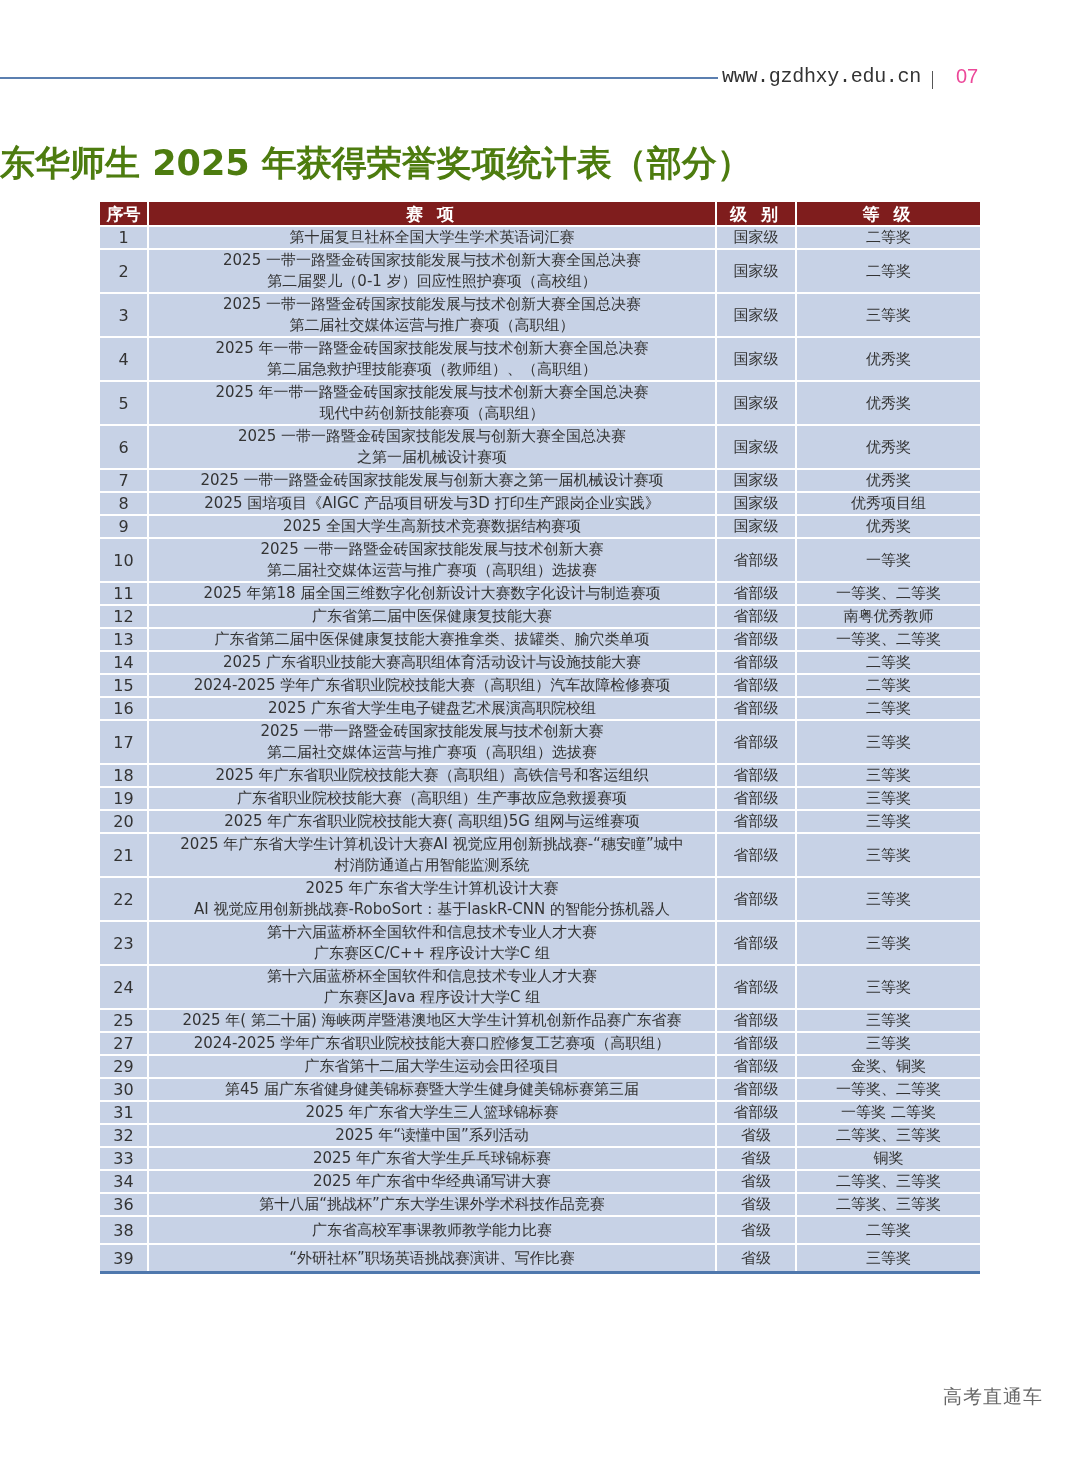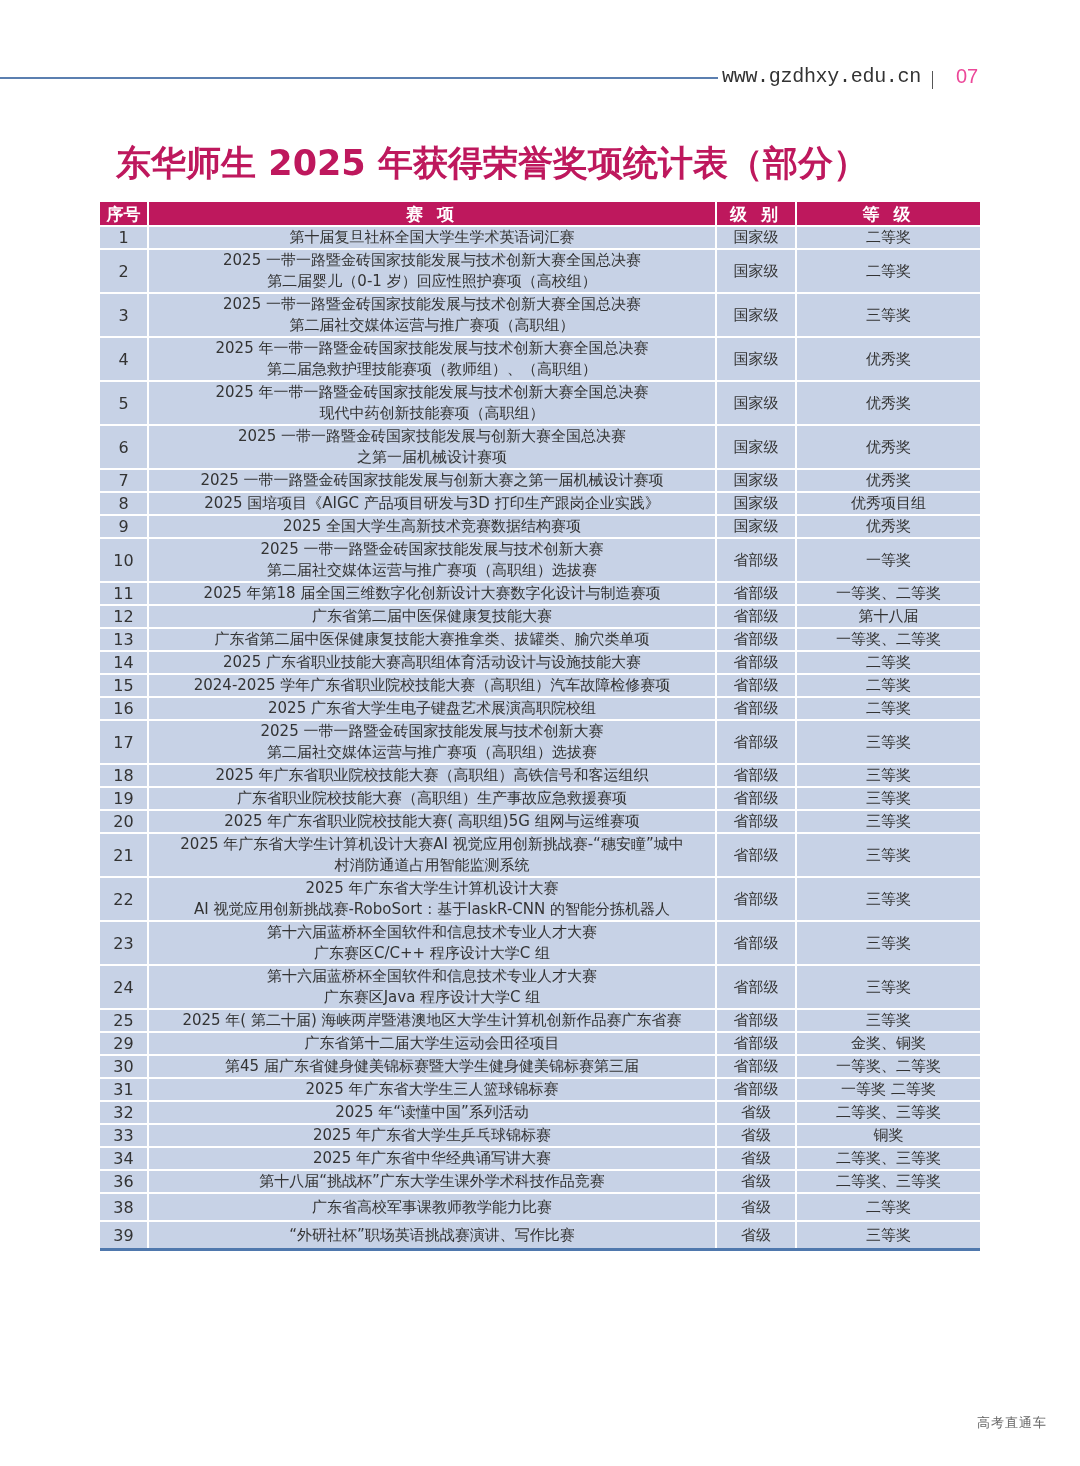--- a/index.html
+++ b/index.html
@@ -15,49 +15,49 @@
     font-family: Liberation Mono, monospace;
   }
   .sep {
     position: absolute; left: 932px; top: 71px; width: 1px; height: 18px; background: #555;
   }
   .pageno {
     position: absolute; left: 956px; top: 65px; font-size: 20px; color: #ec4899;
     font-family: "Liberation Sans", "DejaVu Sans", sans-serif;
   }
   .title {
-    position: absolute; left: 0; top: 140px; width: 984px; text-align: center;
-    font-size: 35px; font-weight: bold; color: #be185d; letter-spacing: 0px;
+    position: absolute; left: 0; top: 140px; width: 984px; text-align: left;
+    font-size: 35px; font-weight: bold; color: #4d7c0f; letter-spacing: 0px;
   }
   table.awards {
     position: absolute; left: 100px; top: 202px; width: 880px;
     border-collapse: collapse; table-layout: fixed;
     border-bottom: 3px solid #4f78ad;
   }
   table.awards col.c1 { width: 48px; }
   table.awards col.c2 { width: 568px; }
   table.awards col.c3 { width: 80px; }
   table.awards col.c4 { width: 184px; }
   table.awards th {
-    background: #be185d; color: #ffffff; font-size: 17px; font-weight: bold; height: 23px; padding: 0;
+    background: #7f1d1d; color: #ffffff; font-size: 17px; font-weight: bold; height: 23px; padding: 0;
     border: 2px solid #ffffff; border-top: none; letter-spacing: 4px; line-height: 20px;
   }
   table.awards th.th-seq { letter-spacing: 0; }
   table.awards td {
     background: #c7d2e6; color: #333333; font-size: 15px; text-align: center; vertical-align: middle;
     border: 2px solid #ffffff; padding: 0 2px; line-height: 21px; white-space: pre-line;
   }
   table.awards tr.r1 td { height: 19px; }
   table.awards tr.r2 td { height: 40px; }
   table.awards tr.r38 td, table.awards tr.r39 td { height: 26px; }
   table.awards td.seq { font-size: 16px; }
   table.awards tr:first-child th:first-child, table.awards td:first-child { border-left: none; }
   table.awards th:last-child, table.awards td:last-child { border-right: none; }
   .footer-mark {
-    position: absolute; left: 943px; top: 1414px; font-size: 13px; color: #666; letter-spacing: 1px; margin-left: 34px;
+    position: absolute; left: 943px; top: 1384px; font-size: 19px; color: #666; letter-spacing: 1px;
   }
 </style>
 </head>
 <body>
 
 <div class="top-rule"></div>
 <div class="site">www.gzdhxy.edu.cn</div>
 <div class="sep"></div>
 <div class="pageno">07</div>
 
@@ -148,21 +148,21 @@
       <tr class="r1">
         <td class="seq">11</td>
         <td>2025 年第18 届全国三维数字化创新设计大赛数字化设计与制造赛项</td>
         <td>省部级</td>
         <td>一等奖、二等奖</td>
       </tr>
       <tr class="r1">
         <td class="seq">12</td>
         <td>广东省第二届中医保健康复技能大赛</td>
         <td>省部级</td>
-        <td>第十八届</td>
+        <td>南粤优秀教师</td>
       </tr>
       <tr class="r1">
         <td class="seq">13</td>
         <td>广东省第二届中医保健康复技能大赛推拿类、拔罐类、腧穴类单项</td>
         <td>省部级</td>
         <td>一等奖、二等奖</td>
       </tr>
       <tr class="r1">
         <td class="seq">14</td>
         <td>2025 广东省职业技能大赛高职组体育活动设计与设施技能大赛</td>
@@ -234,20 +234,26 @@
         <td>省部级</td>
         <td>三等奖</td>
       </tr>
       <tr class="r1">
         <td class="seq">25</td>
         <td>2025 年( 第二十届) 海峡两岸暨港澳地区大学生计算机创新作品赛广东省赛</td>
         <td>省部级</td>
         <td>三等奖</td>
       </tr>
       <tr class="r1">
+        <td class="seq">27</td>
+        <td>2024-2025 学年广东省职业院校技能大赛口腔修复工艺赛项（高职组）</td>
+        <td>省部级</td>
+        <td>三等奖</td>
+      </tr>
+      <tr class="r1">
         <td class="seq">29</td>
         <td>广东省第十二届大学生运动会田径项目</td>
         <td>省部级</td>
         <td>金奖、铜奖</td>
       </tr>
       <tr class="r1">
         <td class="seq">30</td>
         <td>第45 届广东省健身健美锦标赛暨大学生健身健美锦标赛第三届</td>
         <td>省部级</td>
         <td>一等奖、二等奖</td>

